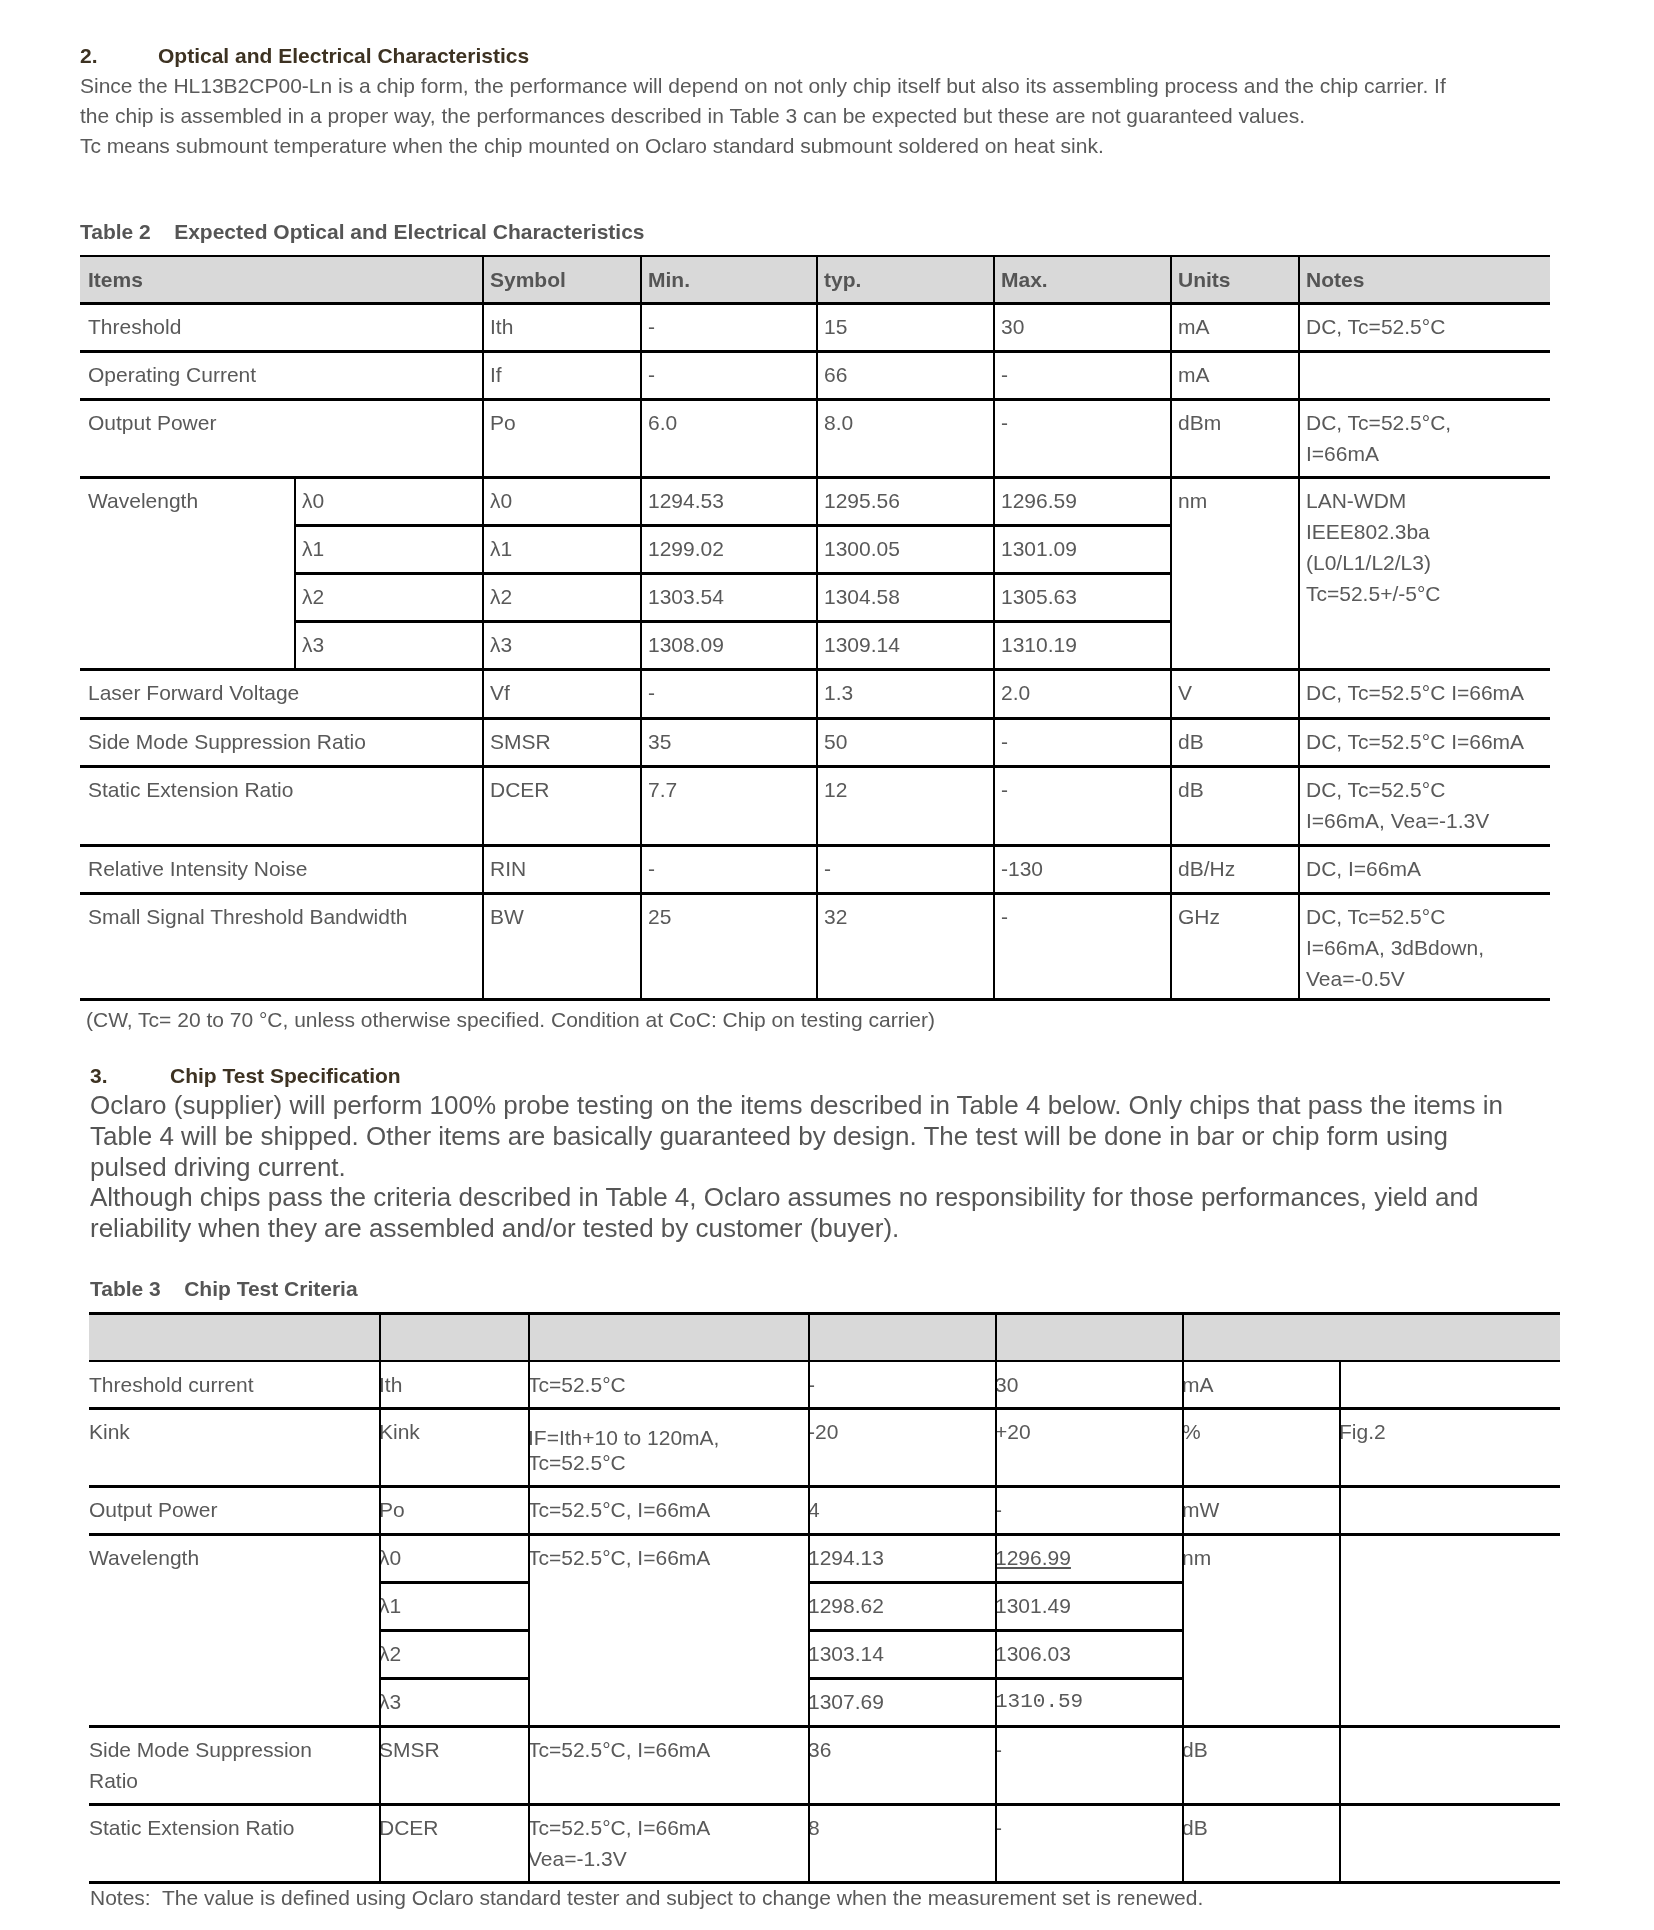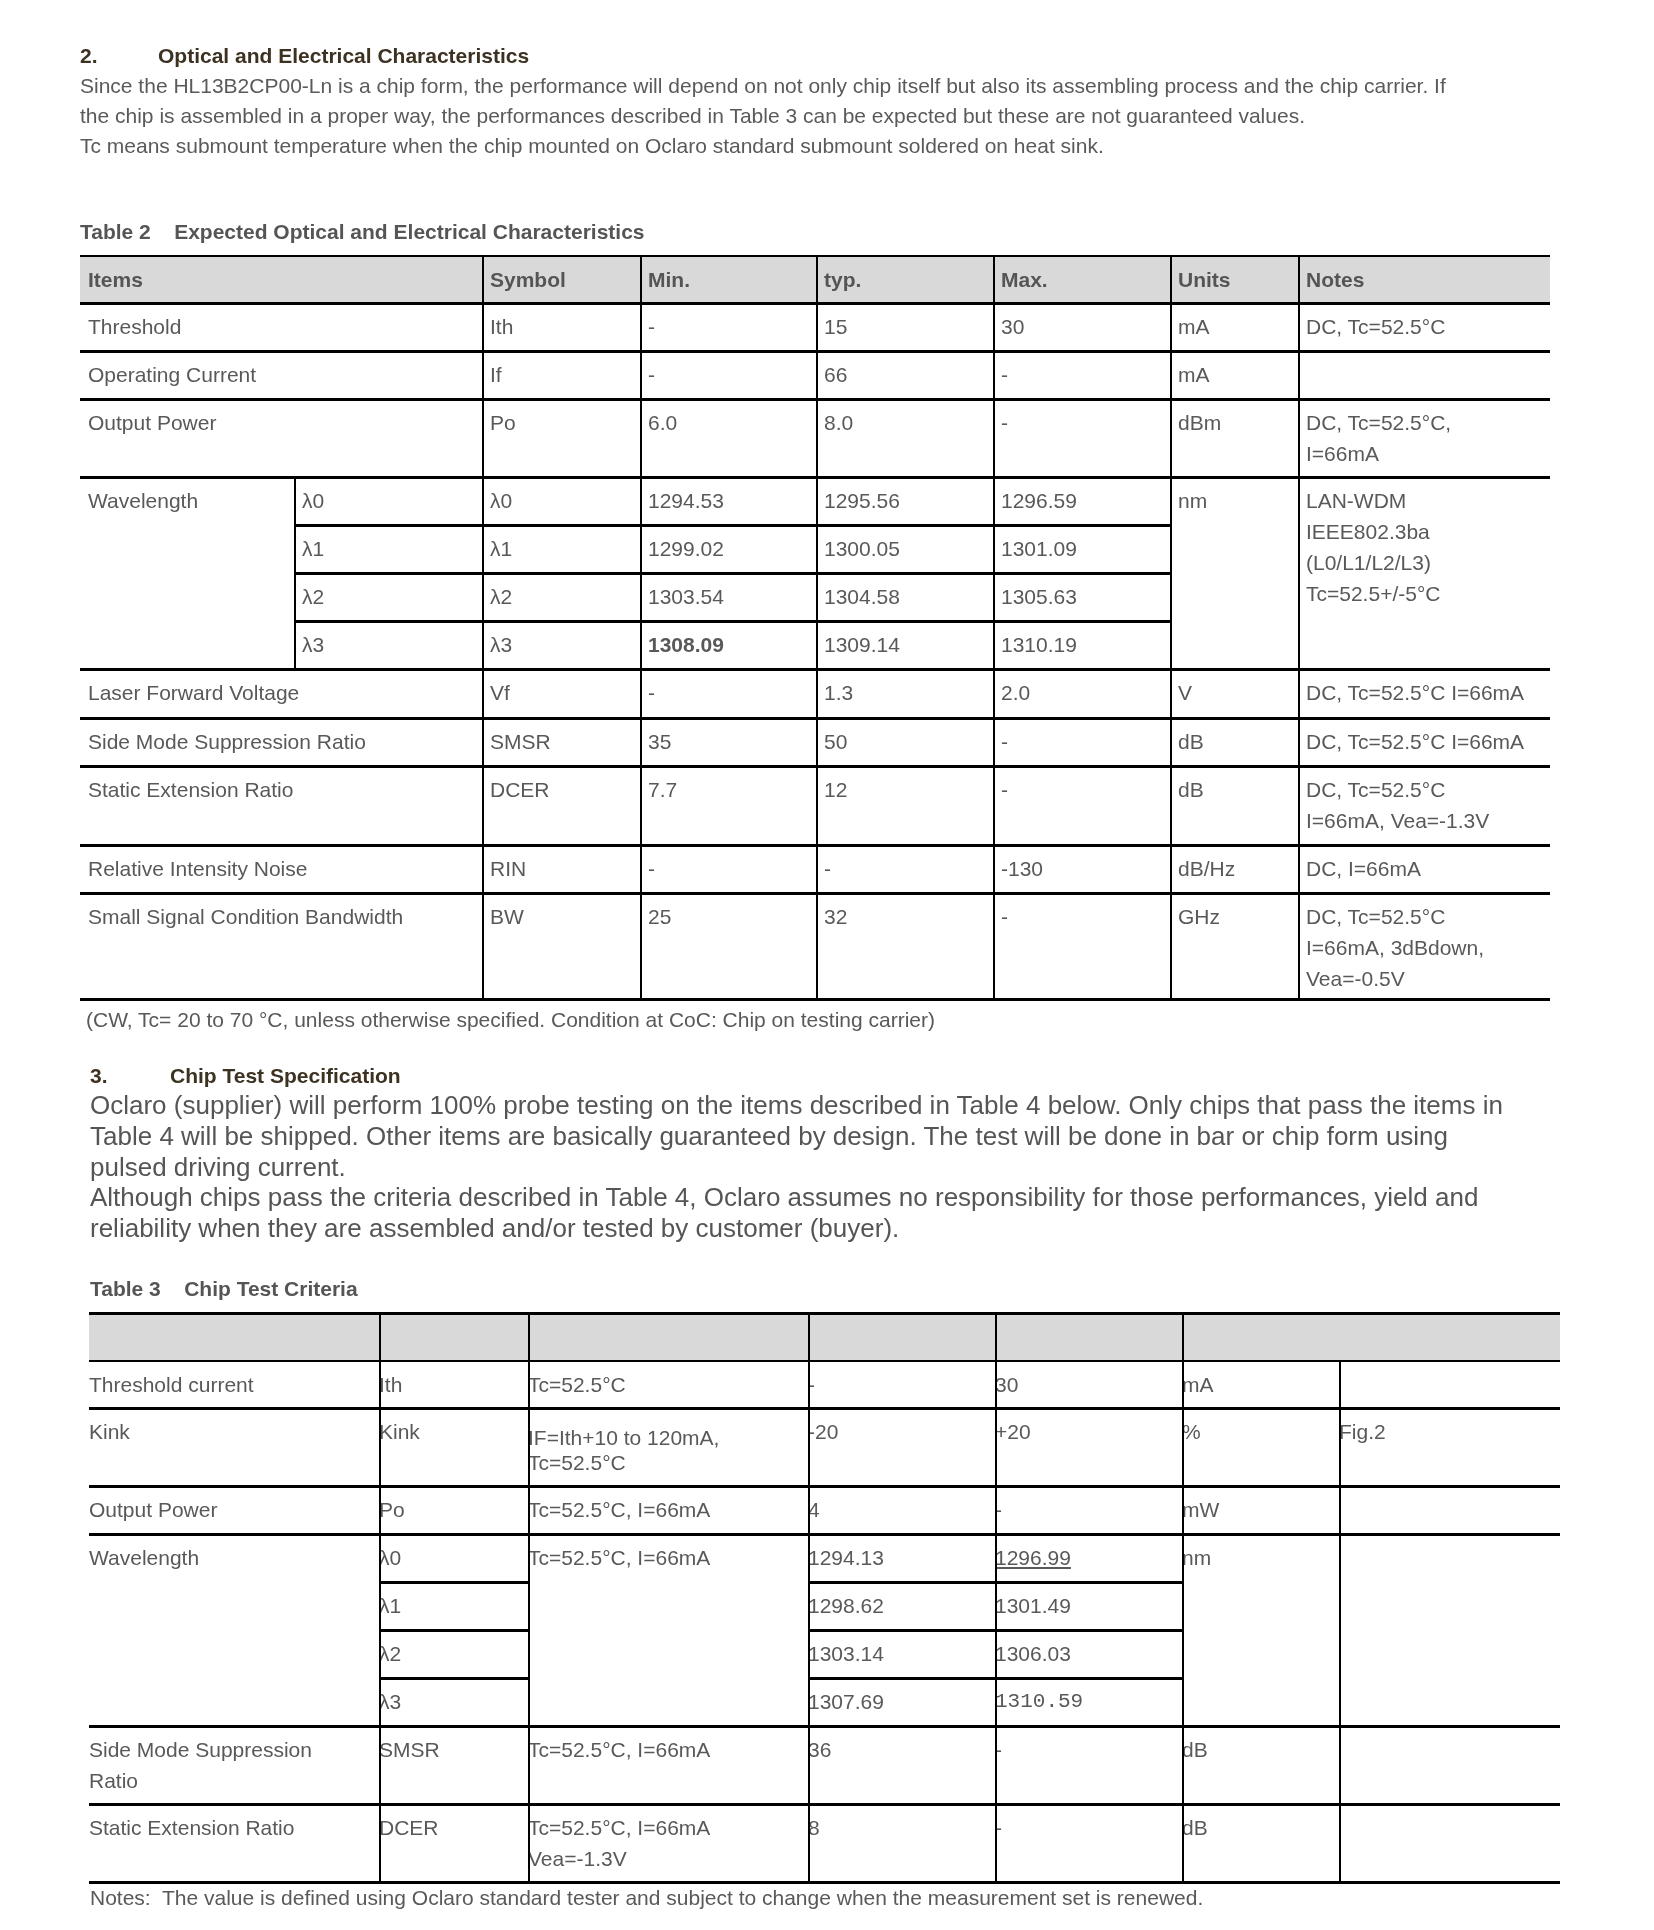--- a/index.html
+++ b/index.html
@@ -109,21 +109,21 @@
     <div class="c" style="left: 1001px; top: 533px;">1301.09</div>
     <div class="hl" style="left: 294px; width: 876px; top: 572px;"></div>
     <div class="c" style="left: 302px; top: 581px;">λ2</div>
     <div class="c" style="left: 490px; top: 581px;">λ2</div>
     <div class="c" style="left: 648px; top: 581px;">1303.54</div>
     <div class="c" style="left: 824px; top: 581px;">1304.58</div>
     <div class="c" style="left: 1001px; top: 581px;">1305.63</div>
     <div class="hl" style="left: 294px; width: 876px; top: 620px;"></div>
     <div class="c" style="left: 302px; top: 629px;">λ3</div>
     <div class="c" style="left: 490px; top: 629px;">λ3</div>
-    <div class="c" style="left: 648px; top: 629px; font-weight: bold;">1308.09</div>
+    <div class="c" style="left: 648px; top: 629px;">1308.09</div>
     <div class="c" style="left: 824px; top: 629px;">1309.14</div>
     <div class="c" style="left: 1001px; top: 629px;">1310.19</div>
     <div class="vl" style="left: 294px; top: 477px; height: 192px;"></div>
     <div class="vl" style="left: 482px; top: 477px; height: 192px;"></div>
     <div class="vl" style="left: 640px; top: 477px; height: 192px;"></div>
     <div class="vl" style="left: 816px; top: 477px; height: 192px;"></div>
     <div class="vl" style="left: 993px; top: 477px; height: 192px;"></div>
     <div class="vl" style="left: 1170px; top: 477px; height: 192px;"></div>
     <div class="vl" style="left: 1298px; top: 477px; height: 192px;"></div>
     <div class="hl" style="left: 80px; width: 1470px; top: 668px;"></div>
@@ -177,21 +177,21 @@
     <div class="c" style="left: 1001px; top: 853px;">-130</div>
     <div class="c" style="left: 1178px; top: 853px;">dB/Hz</div>
     <div class="c" style="left: 1306px; top: 853px;">DC, I=66mA</div>
     <div class="vl" style="left: 482px; top: 845px; height: 48px;"></div>
     <div class="vl" style="left: 640px; top: 845px; height: 48px;"></div>
     <div class="vl" style="left: 816px; top: 845px; height: 48px;"></div>
     <div class="vl" style="left: 993px; top: 845px; height: 48px;"></div>
     <div class="vl" style="left: 1170px; top: 845px; height: 48px;"></div>
     <div class="vl" style="left: 1298px; top: 845px; height: 48px;"></div>
     <div class="hl" style="left: 80px; width: 1470px; top: 892px;"></div>
-    <div class="c" style="left: 88px; top: 901px;">Small Signal Condition Bandwidth</div>
+    <div class="c" style="left: 88px; top: 901px;">Small Signal Threshold Bandwidth</div>
     <div class="c" style="left: 490px; top: 901px;">BW</div>
     <div class="c" style="left: 648px; top: 901px;">25</div>
     <div class="c" style="left: 824px; top: 901px;">32</div>
     <div class="c" style="left: 1001px; top: 901px;">-</div>
     <div class="c" style="left: 1178px; top: 901px;">GHz</div>
     <div class="c" style="left: 1306px; top: 901px;">DC, Tc=52.5°C</div>
     <div class="c" style="left: 1306px; top: 932px;">I=66mA, 3dBdown,</div>
     <div class="c" style="left: 1306px; top: 963px;">Vea=-0.5V</div>
     <div class="vl" style="left: 482px; top: 893px; height: 106px;"></div>
     <div class="vl" style="left: 640px; top: 893px; height: 106px;"></div>

